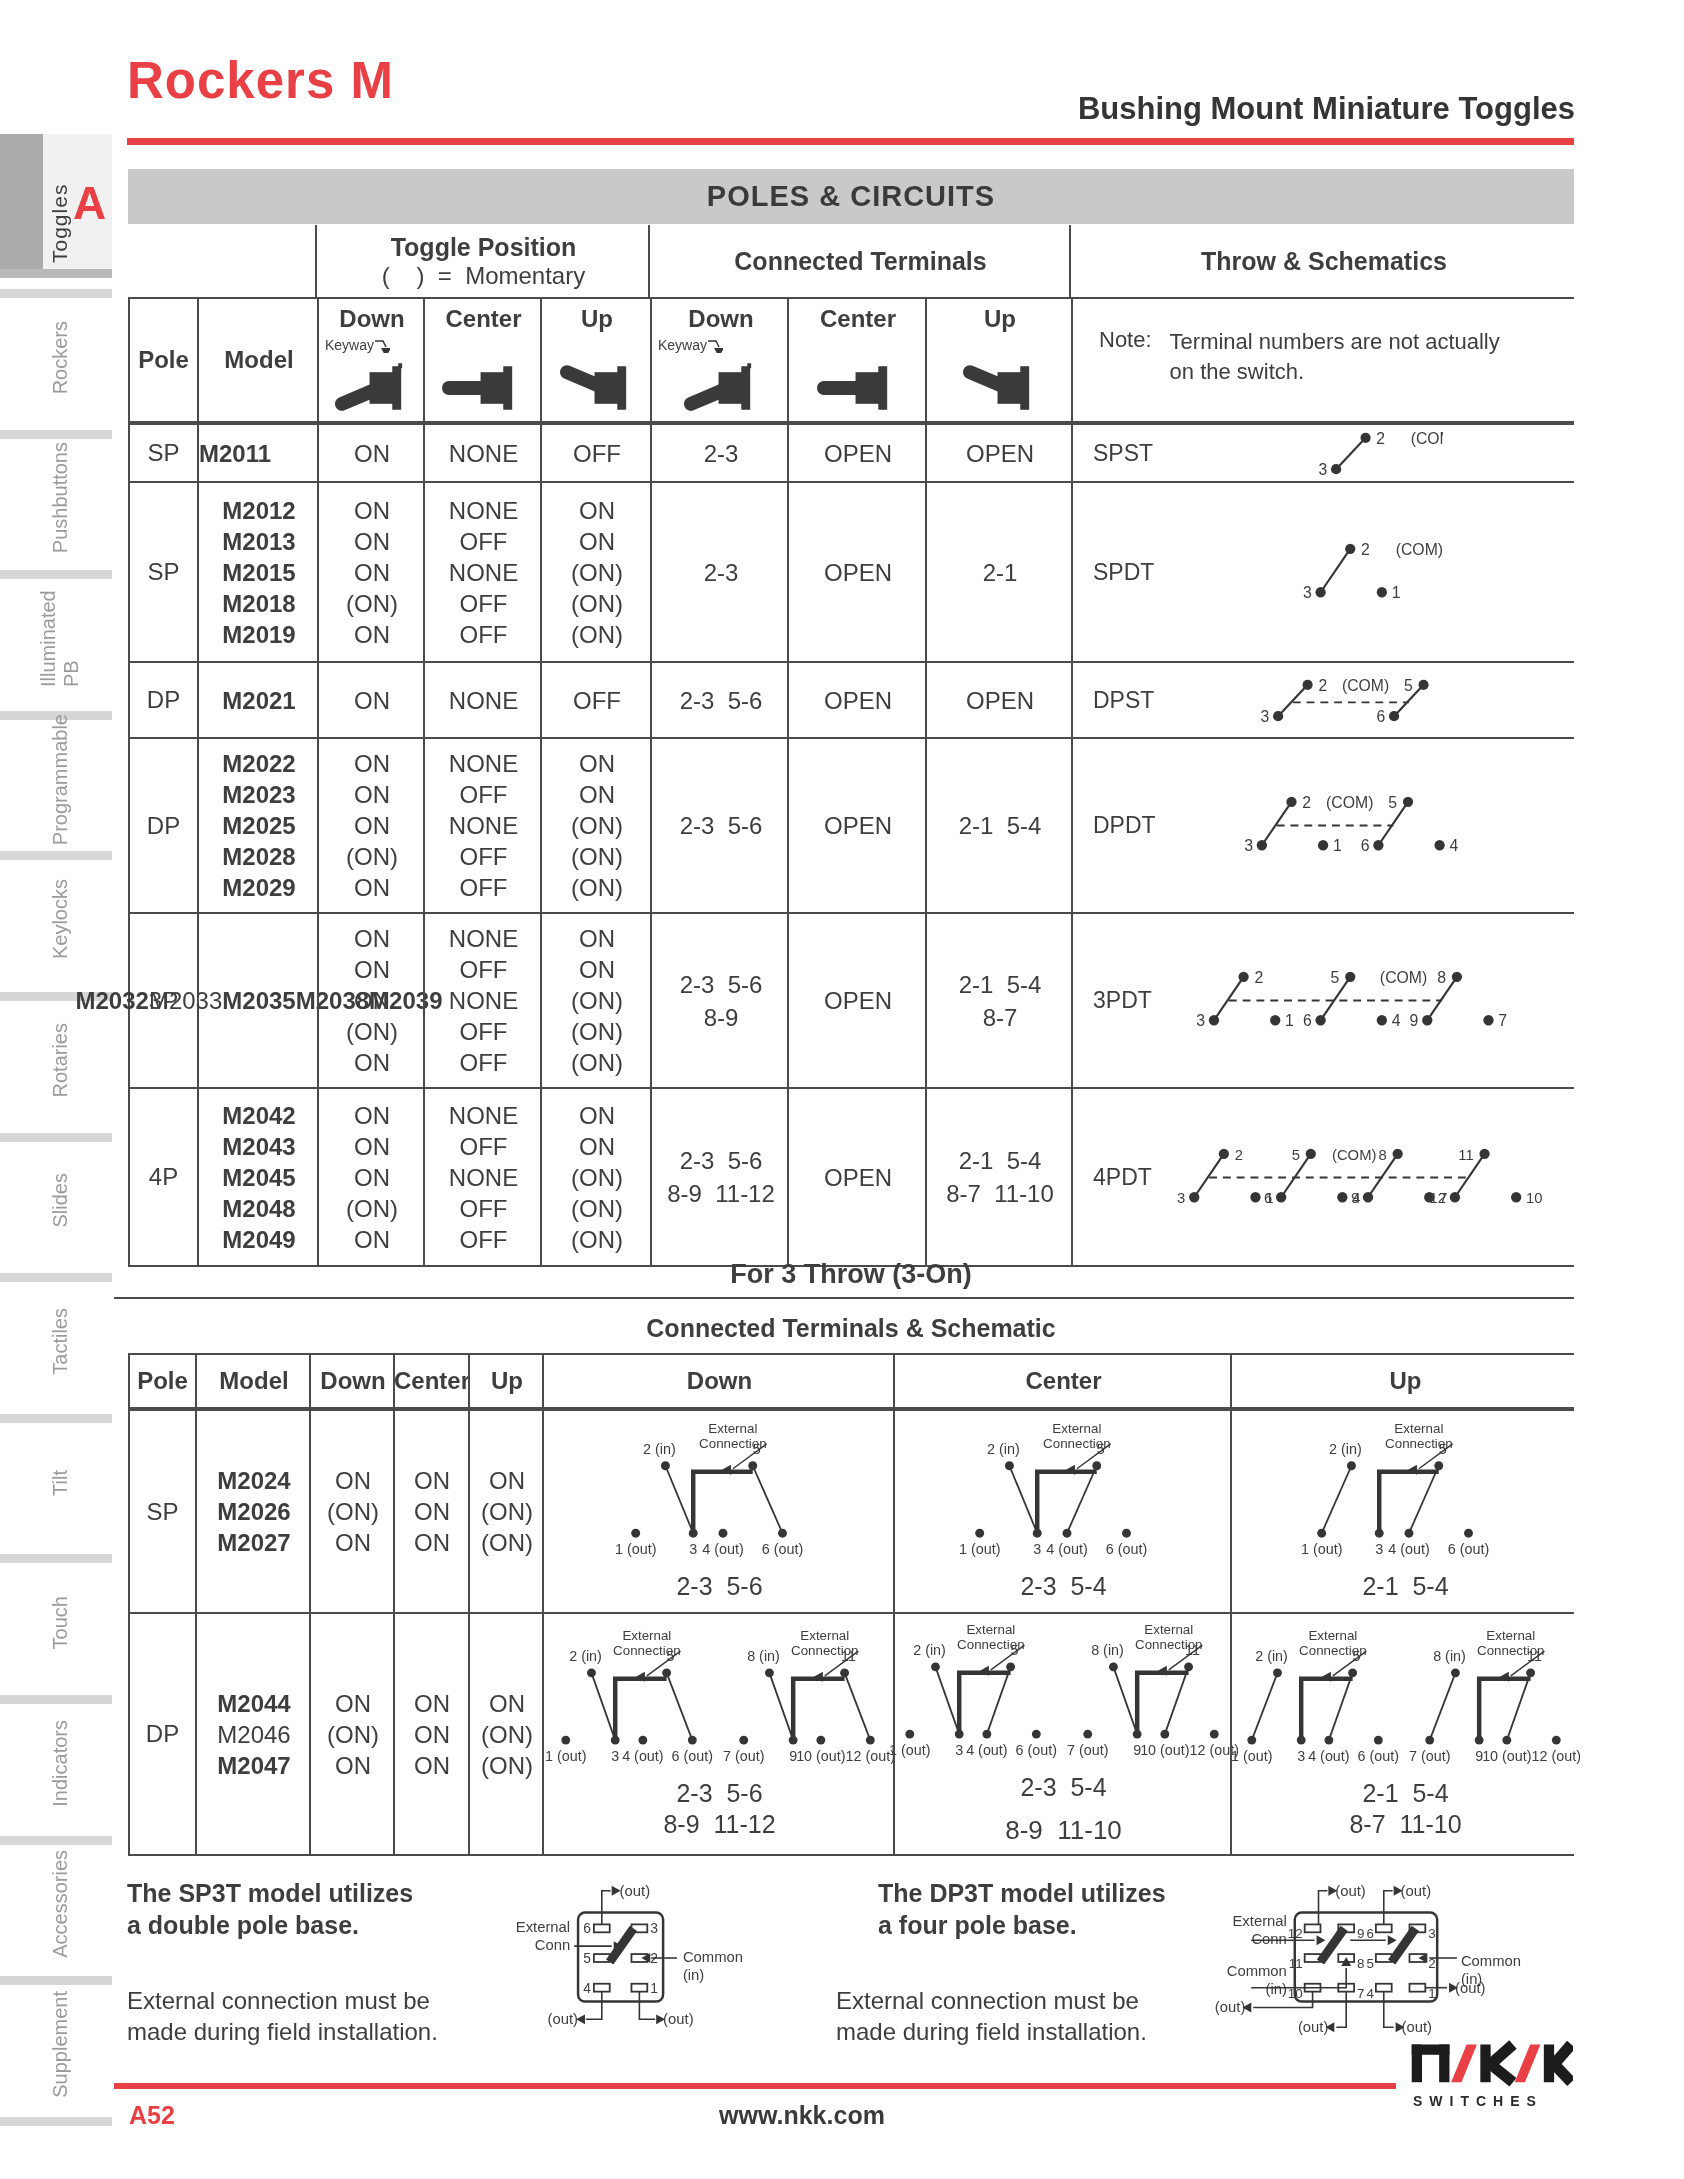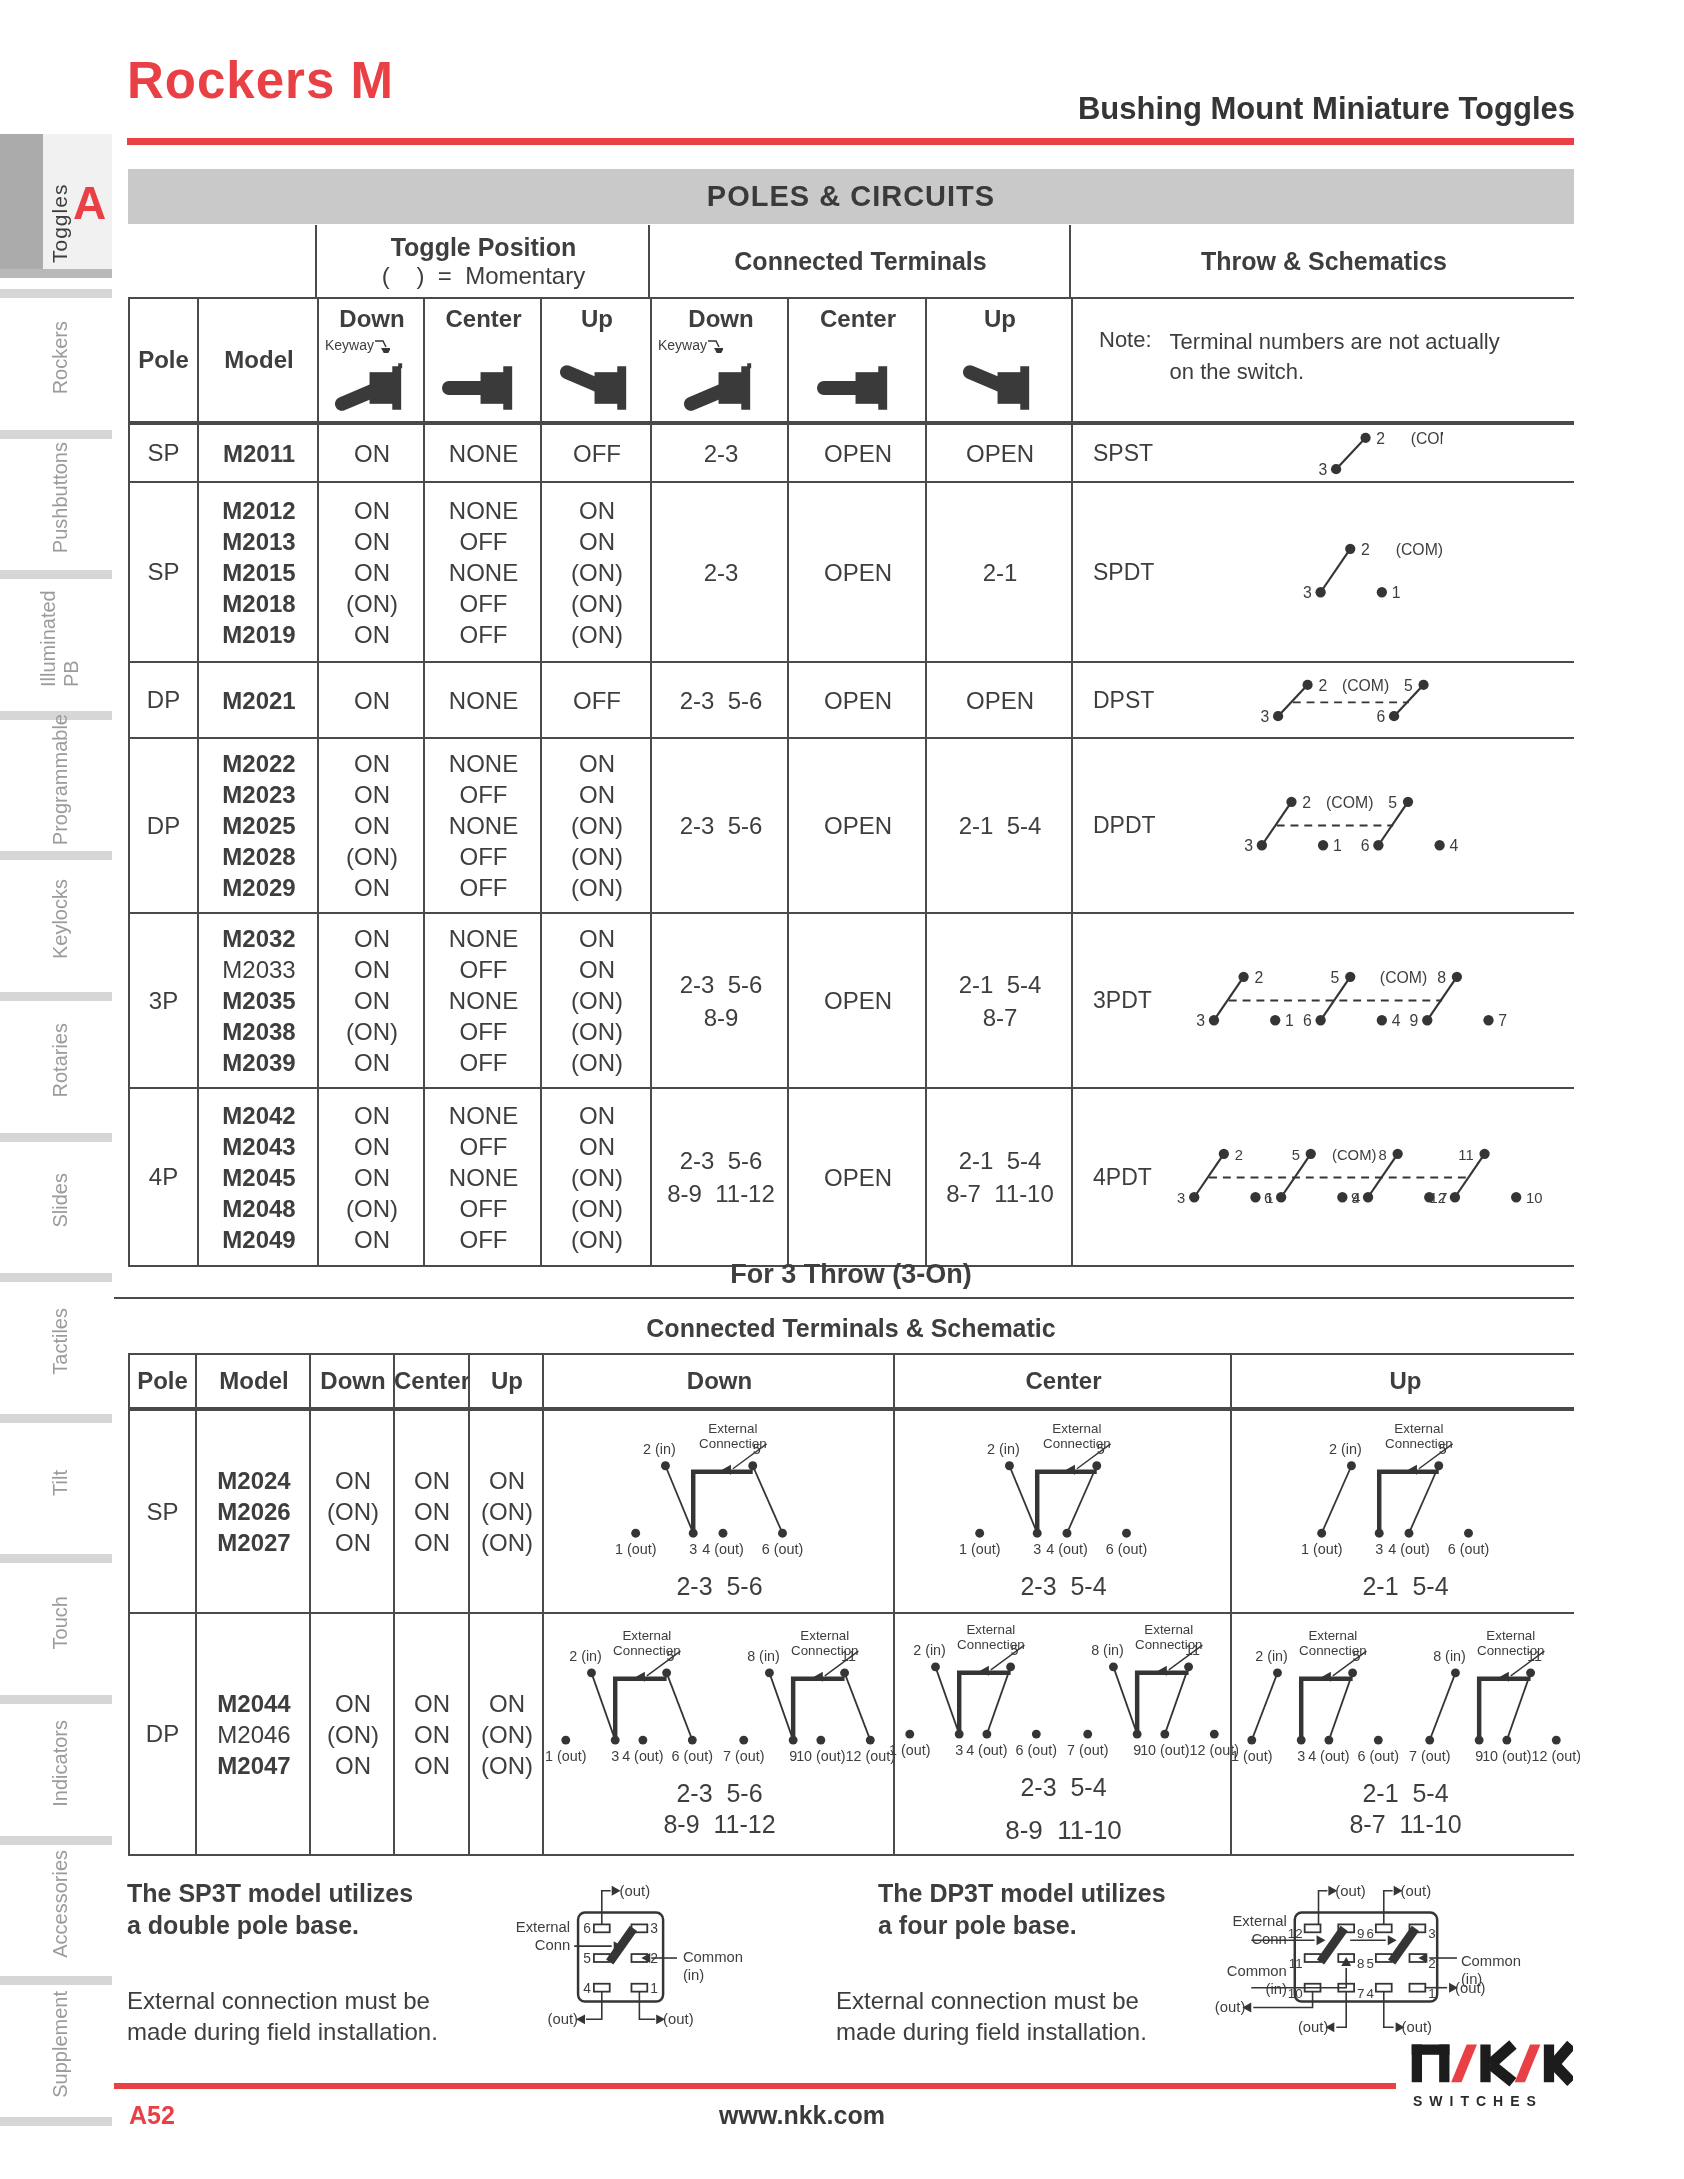--- a/index.html
+++ b/index.html
@@ -174,21 +174,21 @@
           <div style="font-size: 22px; line-height: 30px;">
             <div>Terminal numbers are not actually</div>
             <div>on the switch.</div>
           </div>
         </div>
       </div>
       <div style="position: relative; height: 56px; border-bottom: 2px solid rgb(74, 74, 74); border-left: 2px solid rgb(74, 74, 74);">
         <div style="position: absolute; left: 0px; width: 67px; top: 0px; bottom: 0px; display: flex; flex-direction: column; justify-content: center; align-items: center;">
           <div style="font-size: 24px;">SP</div>
         </div>
-        <div style="position: absolute; left: 67px; width: 120px; top: 0px; bottom: 0px; border-left: 2px solid rgb(74, 74, 74); display: flex; flex-direction: column; justify-content: center; align-items: center;">
+        <div style="position: absolute; left: 67px; width: 120px; top: 0px; bottom: 0px; border-left: 2px solid rgb(74, 74, 74); display: flex; flex-direction: column; justify-content: center; ">
           <div style="font-size: 24px; font-weight: bold; line-height: 31px;">M2011</div>
         </div>
         <div style="position: absolute; left: 187px; width: 106px; top: 0px; bottom: 0px; border-left: 2px solid rgb(74, 74, 74); display: flex; flex-direction: column; justify-content: center; align-items: center;">
           <div style="font-size: 24px; line-height: 31px;">ON</div>
         </div>
         <div style="position: absolute; left: 293px; width: 117px; top: 0px; bottom: 0px; border-left: 2px solid rgb(74, 74, 74); display: flex; flex-direction: column; justify-content: center; align-items: center;">
           <div style="font-size: 24px; line-height: 31px;">NONE</div>
         </div>
         <div style="position: absolute; left: 410px; width: 110px; top: 0px; bottom: 0px; border-left: 2px solid rgb(74, 74, 74); display: flex; flex-direction: column; justify-content: center; align-items: center;">
           <div style="font-size: 24px; line-height: 31px;">OFF</div>
@@ -380,21 +380,21 @@
               <text x="230" y="66" font-size="16" text-anchor="start" fill="#3e3e3e">4</text>
               <text x="129" y="22" font-size="16" text-anchor="middle" fill="#3e3e3e">(COM)</text>
             </svg>
           </div>
         </div>
       </div>
       <div style="position: relative; height: 173px; border-bottom: 2px solid rgb(74, 74, 74); border-left: 2px solid rgb(74, 74, 74);">
         <div style="position: absolute; left: 0px; width: 67px; top: 0px; bottom: 0px; display: flex; flex-direction: column; justify-content: center; align-items: center;">
           <div style="font-size: 24px;">3P</div>
         </div>
-        <div style="position: absolute; left: 67px; width: 120px; top: 0px; bottom: 0px; border-left: 2px solid rgb(74, 74, 74); display: flex; flex-direction: column; justify-content: center; align-items: center;">
+        <div style="position: absolute; left: 67px; width: 120px; top: 0px; bottom: 0px; border-left: 2px solid rgb(74, 74, 74); display: flex; flex-direction: row; justify-content: center; align-items: center;">
           <div style="font-size: 24px; font-weight: bold; line-height: 31px;">M2032</div>
           <div style="font-size: 24px; font-weight: normal; line-height: 31px;">M2033</div>
           <div style="font-size: 24px; font-weight: bold; line-height: 31px;">M2035</div>
           <div style="font-size: 24px; font-weight: bold; line-height: 31px;">M2038</div>
           <div style="font-size: 24px; font-weight: bold; line-height: 31px;">M2039</div>
         </div>
         <div style="position: absolute; left: 187px; width: 106px; top: 0px; bottom: 0px; border-left: 2px solid rgb(74, 74, 74); display: flex; flex-direction: column; justify-content: center; align-items: center;">
           <div style="font-size: 24px; line-height: 31px;">ON</div>
           <div style="font-size: 24px; line-height: 31px;">ON</div>
           <div style="font-size: 24px; line-height: 31px;">ON</div>

